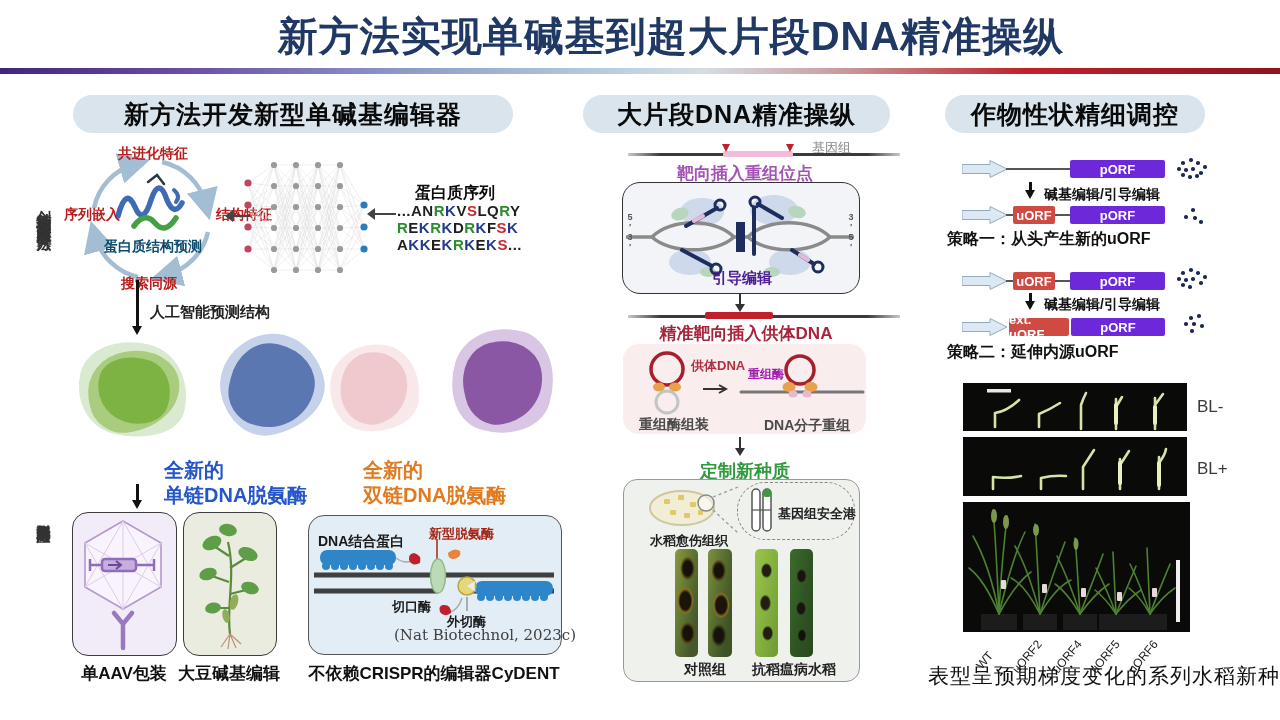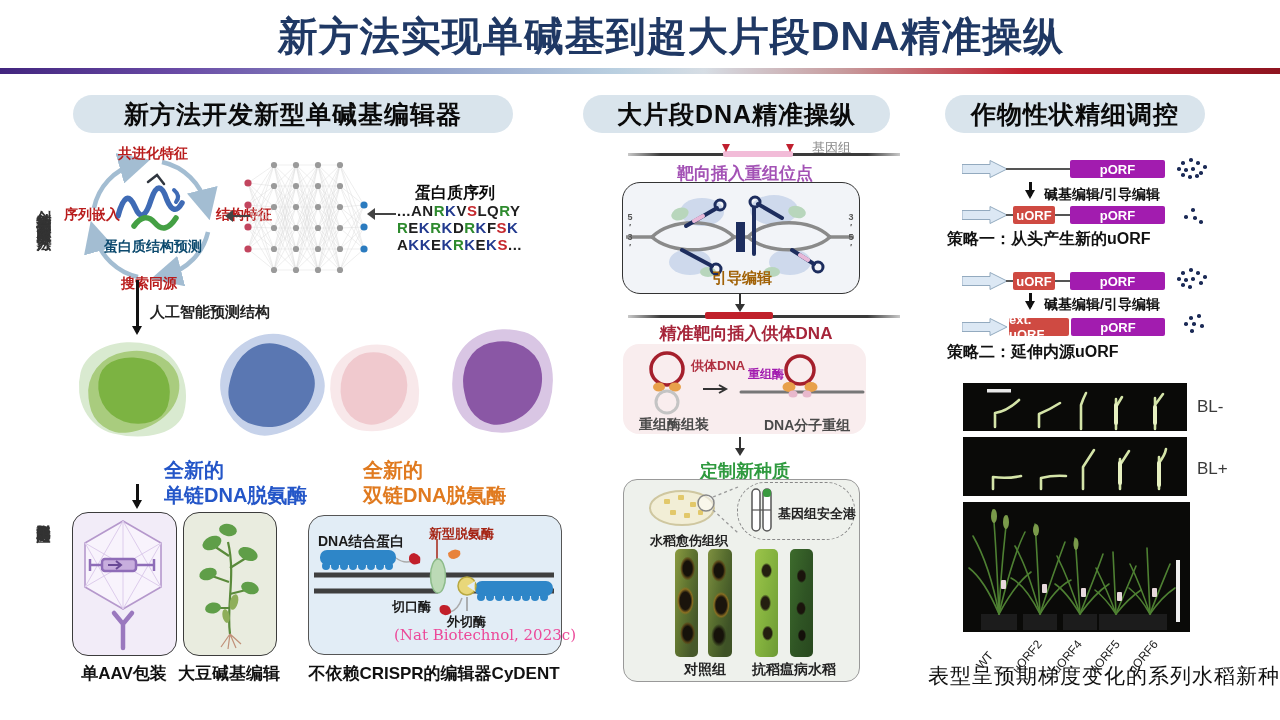--- a/index.html
+++ b/index.html
@@ -53,21 +53,21 @@
     radial-gradient(8px 11px at 55% 78%, #241e10 50%, transparent 70%),
     linear-gradient(100deg,#9cc44a,#84b23e 50%,#6d9a34);}
   .leaf4{background:
     radial-gradient(7px 10px at 50% 25%, #1a140c 50%, transparent 70%),
     radial-gradient(7px 10px at 48% 55%, #1a140c 50%, transparent 70%),
     radial-gradient(6px 9px at 52% 80%, #14100a 50%, transparent 70%),
     linear-gradient(100deg,#3d6b2c,#2f5424 55%,#28481e);}
   
   .genebox{position:absolute;height:18px;display:flex;align-items:center;justify-content:center;
            color:#fff;font-size:13px;font-weight:bold;border-radius:2px;}
-  .porf{background:#a21caf;}
+  .porf{background:#6d28d9;}
   .uorf{background:#cf4a42;}
   .gline{position:absolute;height:2px;background:#555;}
   .dots{position:absolute;width:32px;height:26px;}
   .dot{position:absolute;width:3.6px;height:3.6px;border-radius:50%;background:#1b2a56;}
   .editlbl{position:absolute;font-size:14px;font-weight:bold;color:#111;white-space:nowrap;}
   .strategy{position:absolute;font-size:16px;font-weight:800;color:#111;white-space:nowrap;}
   .photo{position:absolute;background:#0a0a08;}
   .bllabel{position:absolute;font-size:17px;color:#3a3a3a;}
   .plantlbl{position:absolute;font-size:12px;color:#222;transform:rotate(-50deg);transform-origin:left bottom;white-space:nowrap;}
   .kcaption{position:absolute;font-family:"DejaVu Serif","Liberation Serif",serif;font-size:21px;color:#111;
@@ -413,21 +413,21 @@
     <circle cx="157" cy="69" r="9" fill="#e8d77a" stroke="#b8a840" stroke-width="1.5"></circle>
     <path d="M157,69 L167,63 A9,9 0 0 0 166,75 Z" fill="#e2edf6"></path>
     <path d="M140,95 q8,-2 12,-14" stroke="#aaa" stroke-width="1.5" fill="none"></path>
     <path d="M133,88 q8,-1 8,8 q-7,5 -11,-1 q-2,-6 3,-7" fill="#c11f2a"></path>
     <line x1="157" y1="80" x2="157" y2="94" stroke="#999" stroke-width="1.5"></line>
   </svg>
   <div class="cydlbl" style="left:318px;top:533px;font-size:14px;">DNA结合蛋白</div>
   <div class="cydlbl" style="left:429px;top:525px;color:#a52515;font-weight:800;">新型脱氨酶</div>
   <div class="cydlbl" style="left:392px;top:598px;">切口酶</div>
   <div class="cydlbl" style="left:447px;top:613px;">外切酶</div>
-  <div class="abs" style="left:394px;top:626px;font-family:'DejaVu Serif','Liberation Serif',serif;font-size:15px;color:#ec4899;">(Nat Biotechnol, 2023c)</div>
+  <div class="abs" style="left:394px;top:626px;font-family:'DejaVu Serif','Liberation Serif',serif;font-size:15px;color:#404040;">(Nat Biotechnol, 2023c)</div>
 
   <div class="abs caption c" style="left:73px;top:662px;width:102px;">单AAV包装</div>
   <div class="abs caption c" style="left:178px;top:662px;width:102px;">大豆碱基编辑</div>
   <div class="abs caption c" style="left:300px;top:662px;width:268px;">不依赖CRISPR的编辑器CyDENT</div>
 
   <div class="abs" style="left:812px;top:139px;font-size:13px;color:#8a8a8a;">基因组</div>
   <div class="stepline" style="left:628px;top:153px;width:272px;"></div>
   <div class="abs" style="left:723px;top:151px;width:70px;height:6px;background:#f2bcd8;border-radius:2px;"></div>
   <div class="redmark" style="left:722px;top:144px;"></div>
   <div class="redmark" style="left:786px;top:144px;"></div>
@@ -470,21 +470,21 @@
     </g>
     <g fill="none" stroke="#1d2d5e" stroke-width="3">
       <circle cx="96" cy="21" r="5"></circle>
       <circle cx="92" cy="85" r="5"></circle>
       <circle cx="131" cy="18" r="5"></circle>
       <circle cx="194" cy="83" r="5"></circle>
     </g>
   </svg>
   <div class="abs vtext" style="left:625px;top:212px;height:34px;font-size:9px;color:#555;letter-spacing:0;">5′3′</div>
   <div class="abs vtext" style="left:846px;top:212px;height:34px;font-size:9px;color:#555;letter-spacing:0;">3′5′</div>
-  <div class="abs c" style="left:710px;top:269px;width:64px;font-size:15px;font-weight:700;color:#a16207;">引导编辑</div>
+  <div class="abs c" style="left:710px;top:269px;width:64px;font-size:15px;font-weight:700;color:#4c1d95;">引导编辑</div>
   <div class="varrow thin" style="left:739px;top:293px;height:16px;"></div>
 
   <div class="stepline" style="left:628px;top:315px;width:272px;"></div>
   <div class="abs" style="left:705px;top:312px;width:68px;height:7px;background:#c0202a;border-radius:2px;"></div>
   <div class="steplbl c" style="left:656px;top:322px;width:180px;font-size:17px;color:#a6253a;">精准靶向插入供体DNA</div>
 
   <div class="mpanel" style="left:623px;top:344px;width:243px;height:90px;background:#f9edee;border-radius:16px;"></div>
   <svg class="abs" style="left:623px;top:344px;" width="243" height="90">
     <circle cx="44" cy="25" r="16" fill="none" stroke="#a51f2c" stroke-width="3.5"></circle>
     <ellipse cx="36" cy="43" rx="6" ry="4.5" fill="#e8a04a"></ellipse>

